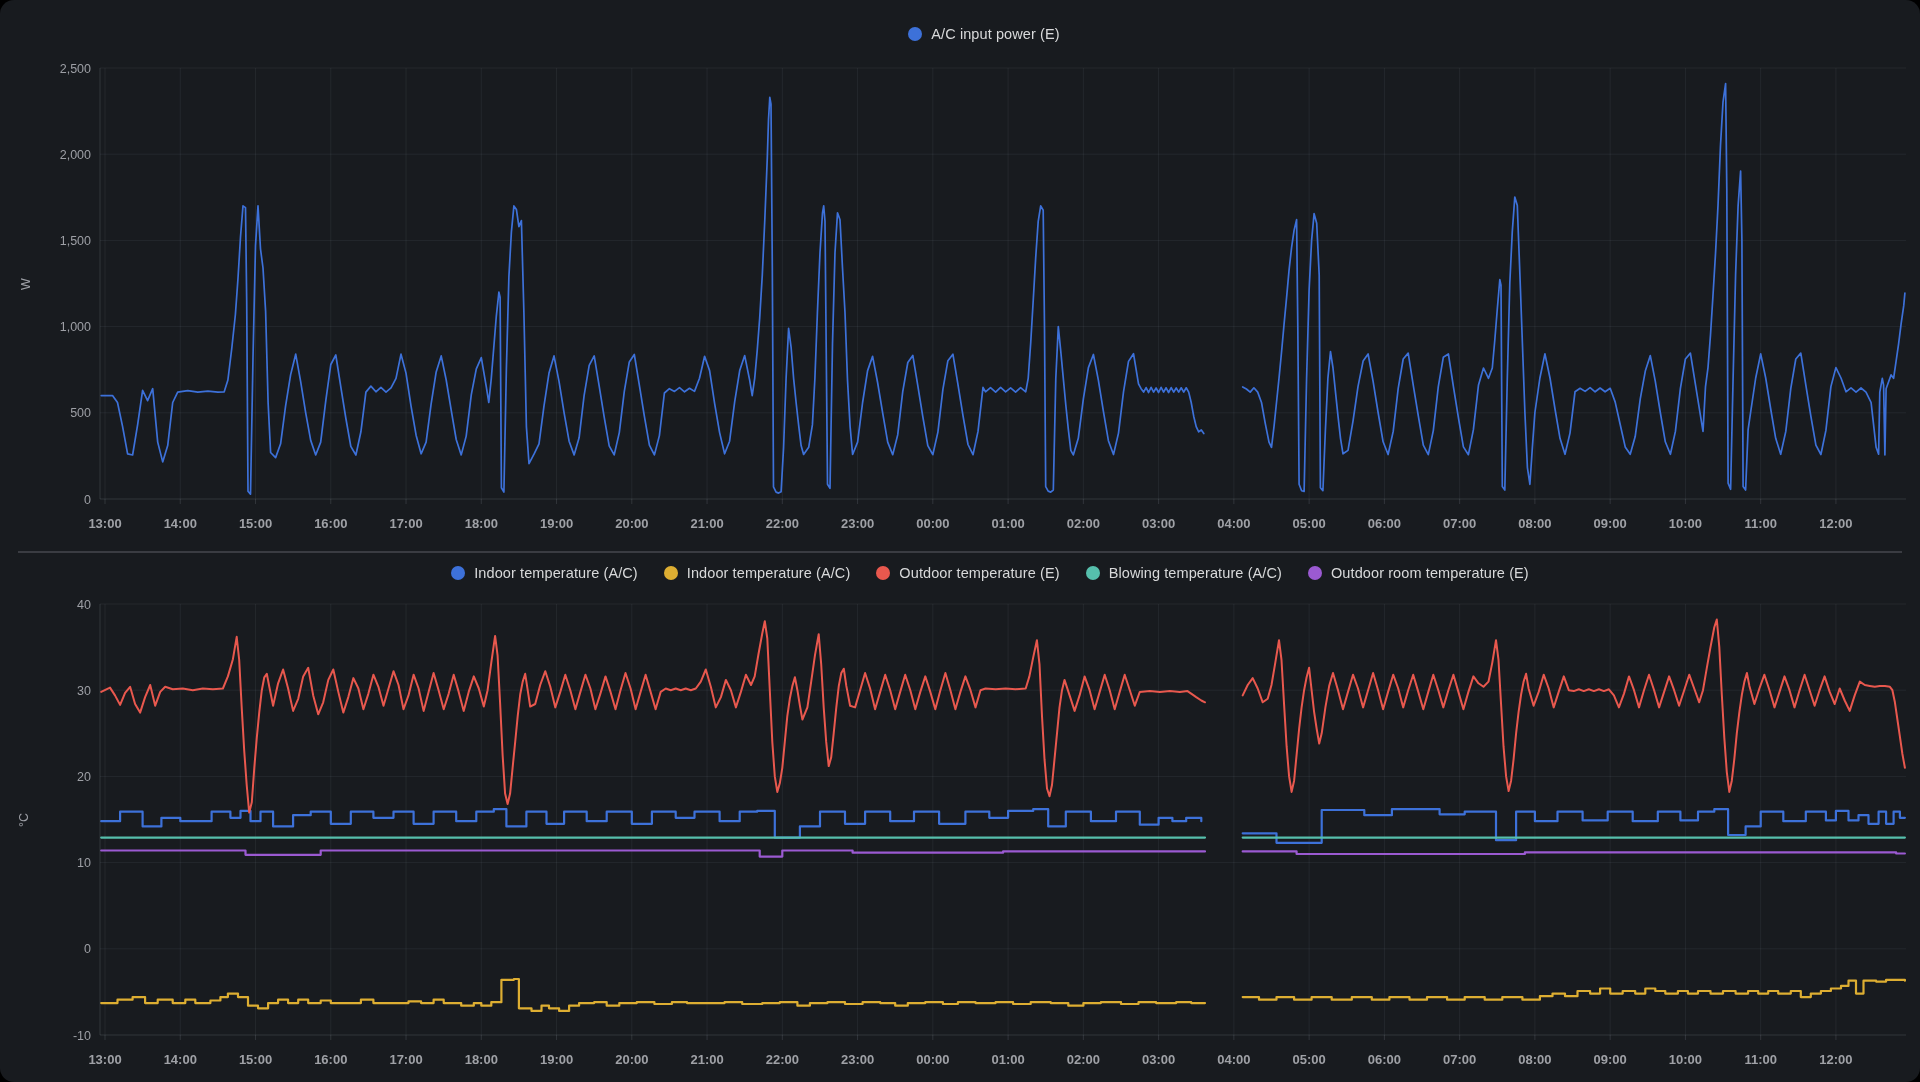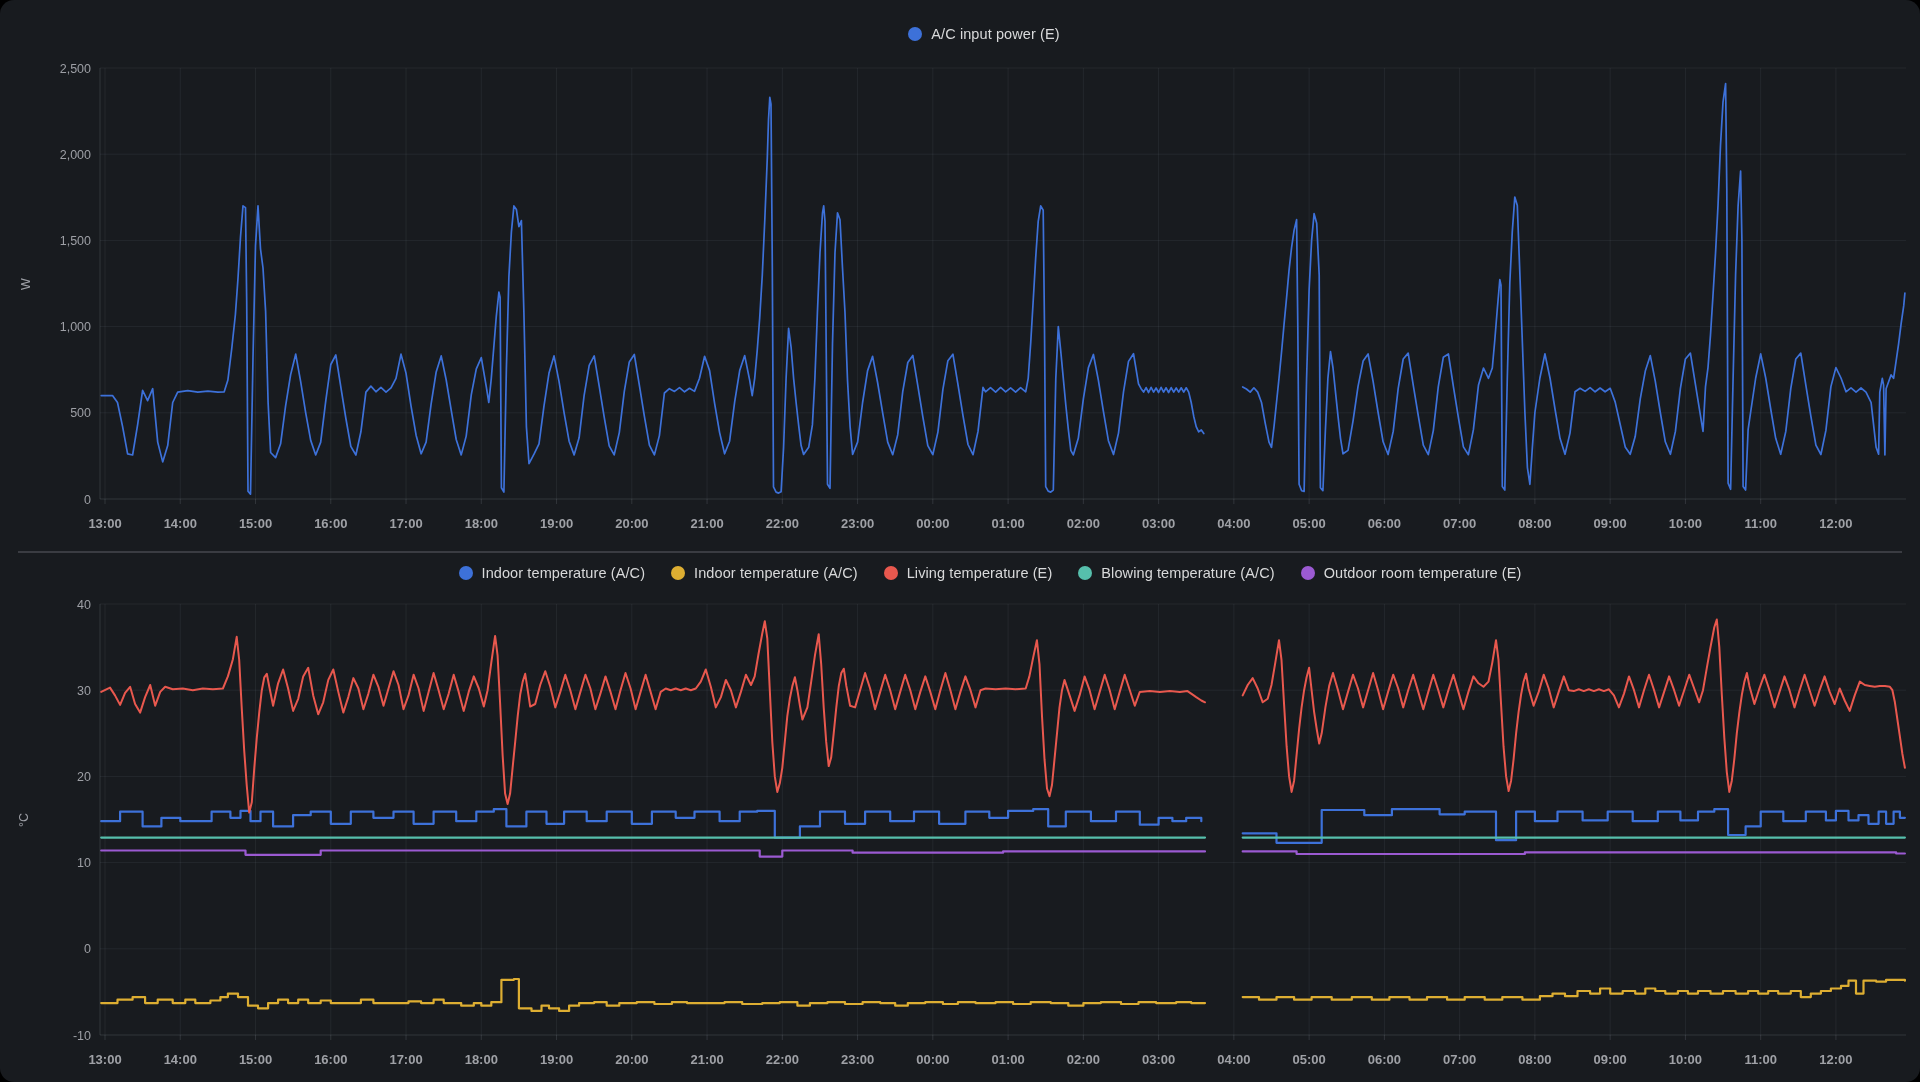--- a/index.html
+++ b/index.html
@@ -128,21 +128,21 @@
         <div class="legend-item">
           <span class="legend-dot" style="background: rgb(61, 113, 217);"></span>
           <span class="legend-label">Indoor temperature (A/C)</span>
         </div>
         <div class="legend-item">
           <span class="legend-dot" style="background: rgb(221, 174, 50);"></span>
           <span class="legend-label">Indoor temperature (A/C)</span>
         </div>
         <div class="legend-item">
           <span class="legend-dot" style="background: rgb(232, 88, 78);"></span>
-          <span class="legend-label">Living temperature (E)</span>
+          <span class="legend-label">Outdoor temperature (E)</span>
         </div>
         <div class="legend-item">
           <span class="legend-dot" style="background: rgb(86, 191, 172);"></span>
           <span class="legend-label">Blowing temperature (A/C)</span>
         </div>
         <div class="legend-item">
           <span class="legend-dot" style="background: rgb(155, 90, 210);"></span>
           <span class="legend-label">Outdoor room temperature (E)</span>
         </div>
       </div>

